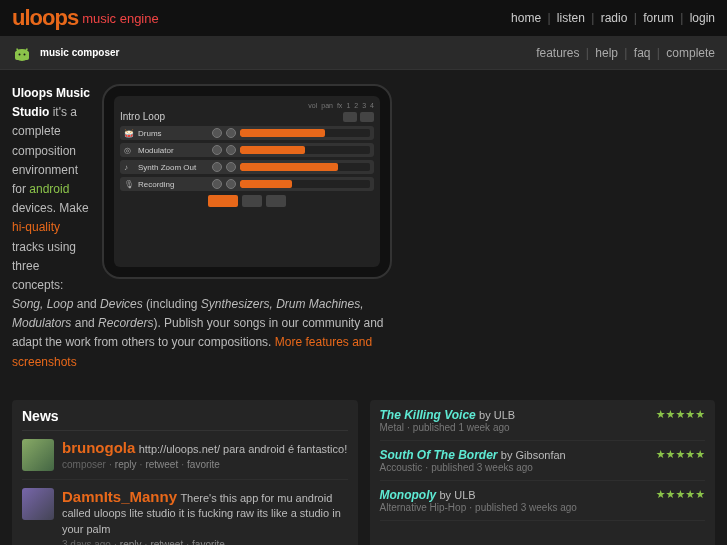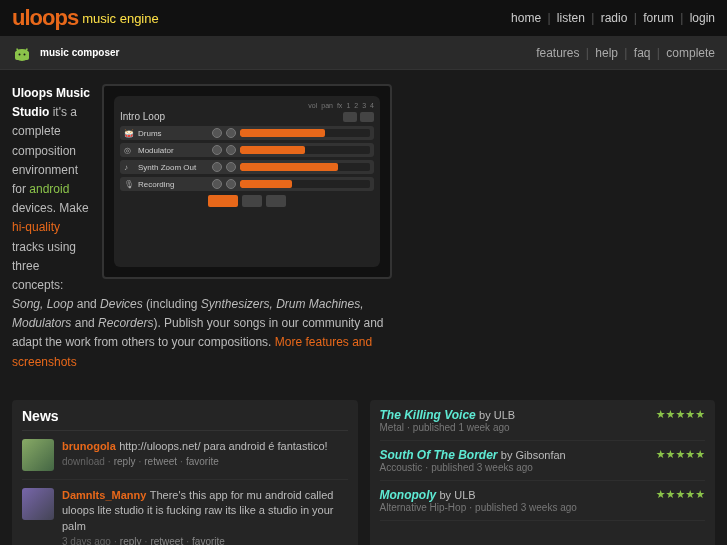--- a/index.html
+++ b/index.html
@@ -30,21 +30,21 @@
     #logo-text {
       font-size: 22px;
       font-weight: bold;
       color: #fff;
       letter-spacing: -1px;
     }
     #logo-text span {
       color: #e8681a;
     }
     #logo-subtitle {
-      color: #fde047;
+      color: #ef4444;
       font-size: 13px;
       margin-left: 4px;
     }
     #nav-links {
       color: #aaa;
       font-size: 12px;
       padding-left: 47px;
     }
     #nav-links a {
       color: #ccc;
@@ -107,21 +107,21 @@
     #intro-text .brand { color: #fff; font-weight: bold; }
     #intro-text .android { color: #8bc34a; }
     #intro-text .highlight { color: #e8681a; }
     #intro-text .more-link { color: #e8681a; text-decoration: none; }
 
     
     #phone-mockup {
       width: 290px;
       height: 195px;
       background: #111;
-      border-radius: 4px;
+      border-radius: 18px;
       border: 2px solid #333;
       padding: 10px;
       position: relative;
       float: right;
       margin-left: 12px;
       margin-bottom: 4px;
     }
     #phone-screen {
       background: #222;
       border-radius: 6px;
@@ -229,21 +229,21 @@
     }
     .news-avatar-inner {
       width: 100%;
       height: 100%;
       background: linear-gradient(135deg, #666, #444);
     }
     .news-body {}
     .news-user {
       color: #e8681a;
       font-weight: bold;
-      font-size: 11px;
+      font-size: 15px;
     }
     .news-text {
       color: #bbb;
       font-size: 11px;
       line-height: 1.4;
     }
     .news-actions {
       color: #666;
       font-size: 10px;
       margin-top: 2px;
@@ -411,21 +411,21 @@
       <div id="news-list">
 
         <div class="news-item">
           <div class="news-avatar">
               <div class="news-avatar-inner" style="background:linear-gradient(135deg,#8a6,#464)"></div>
             </div>
           <div class="news-body">
             <span class="news-user">brunogola</span>
             <span class="news-text"> <span>http://uloops.net/ para android é fantastico!</span></span>
             <div class="news-actions">
-              <span>download</span> · <a href="#">reply</a> · <a href="#">retweet</a> · <a href="#">favorite</a>
+              <span>composer</span> · <a href="#">reply</a> · <a href="#">retweet</a> · <a href="#">favorite</a>
             </div>
           </div>
         </div>
 
         <div class="news-item">
           <div class="news-avatar">
               <div class="news-avatar-inner" style="background:linear-gradient(135deg,#76a,#445)"></div>
             </div>
           <div class="news-body">
             <span class="news-user">DamnIts_Manny</span>

